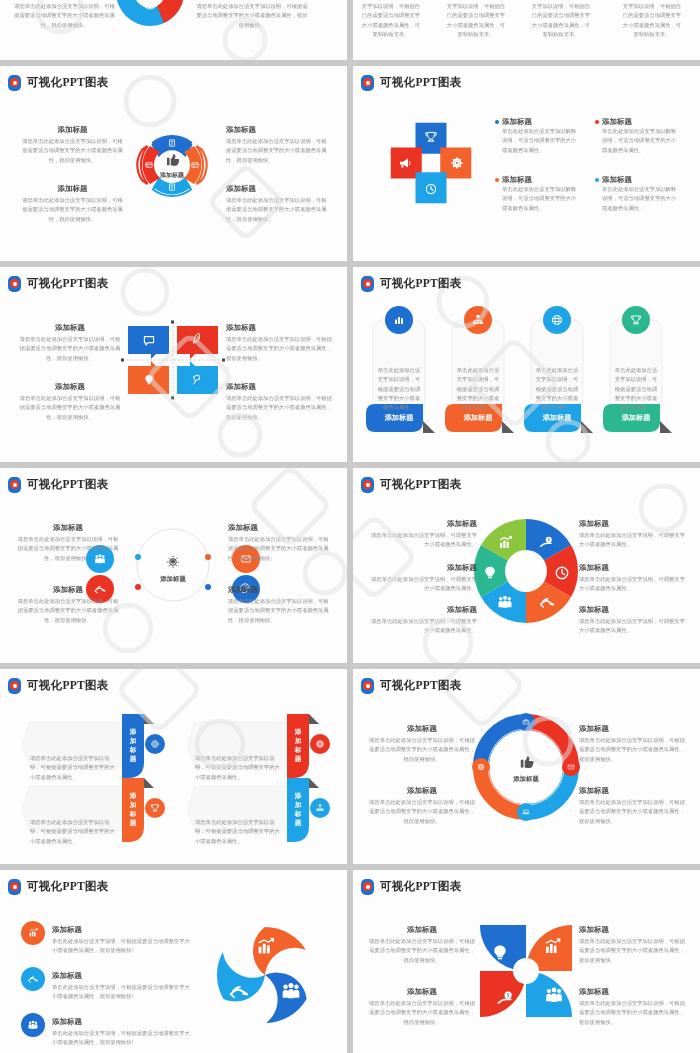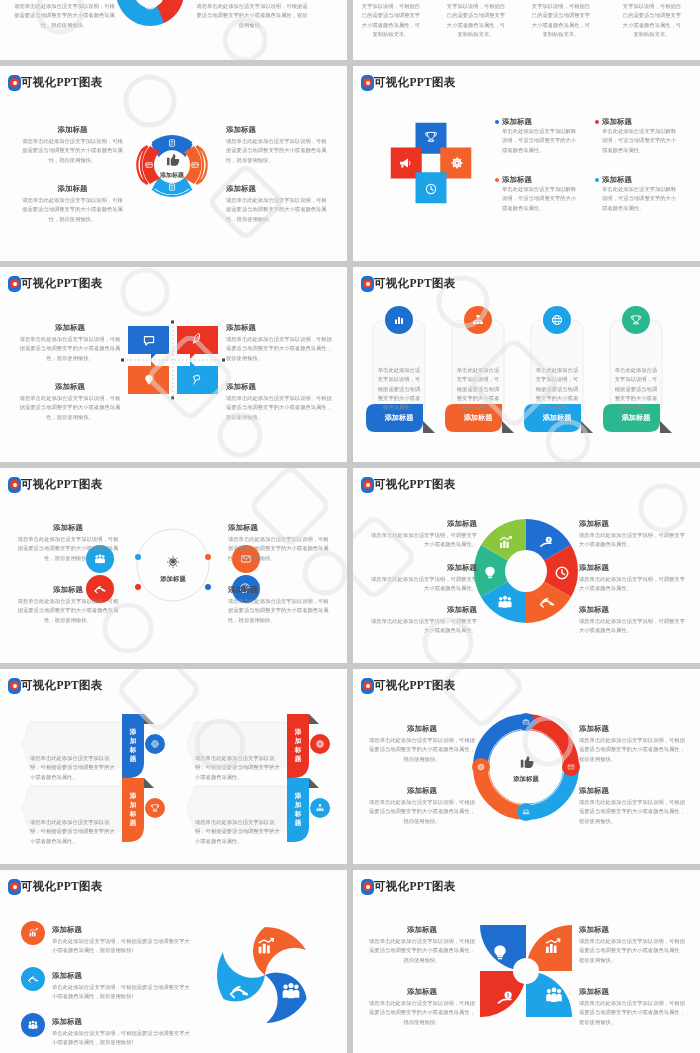--- a/index.html
+++ b/index.html
@@ -27,21 +27,21 @@
   .card.partial{align-self:end;}
   
   .wm{
     position:absolute;inset:0;pointer-events:none;
     opacity:.5;
     z-index:3;
   }
   .wm svg{width:100%;height:100%;display:block;}
   
   .hdr{
-    display:flex;align-items:center;
+    display:flex;align-items:center;gap:6px;
     padding:9px 16px 0 8px;
     position:relative;z-index:4;
   }
   .logo{width:13px;height:16px;position:relative;flex:none;}
   .logo .pin{
     position:absolute;left:0;top:0;width:13px;height:16px;
     background:#1f6fd0;
     border-radius:5px 5px 5px 5px;
   }
   .logo .ring{

